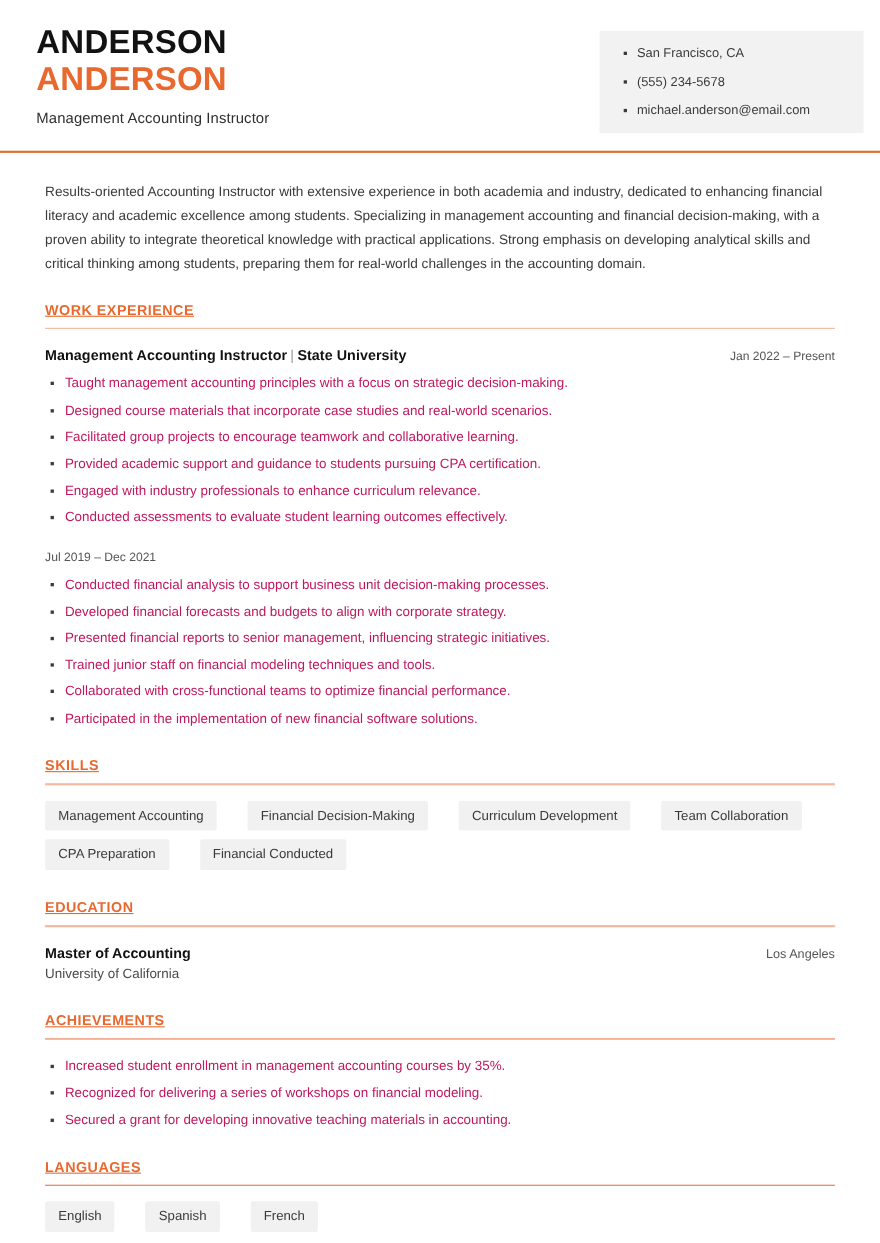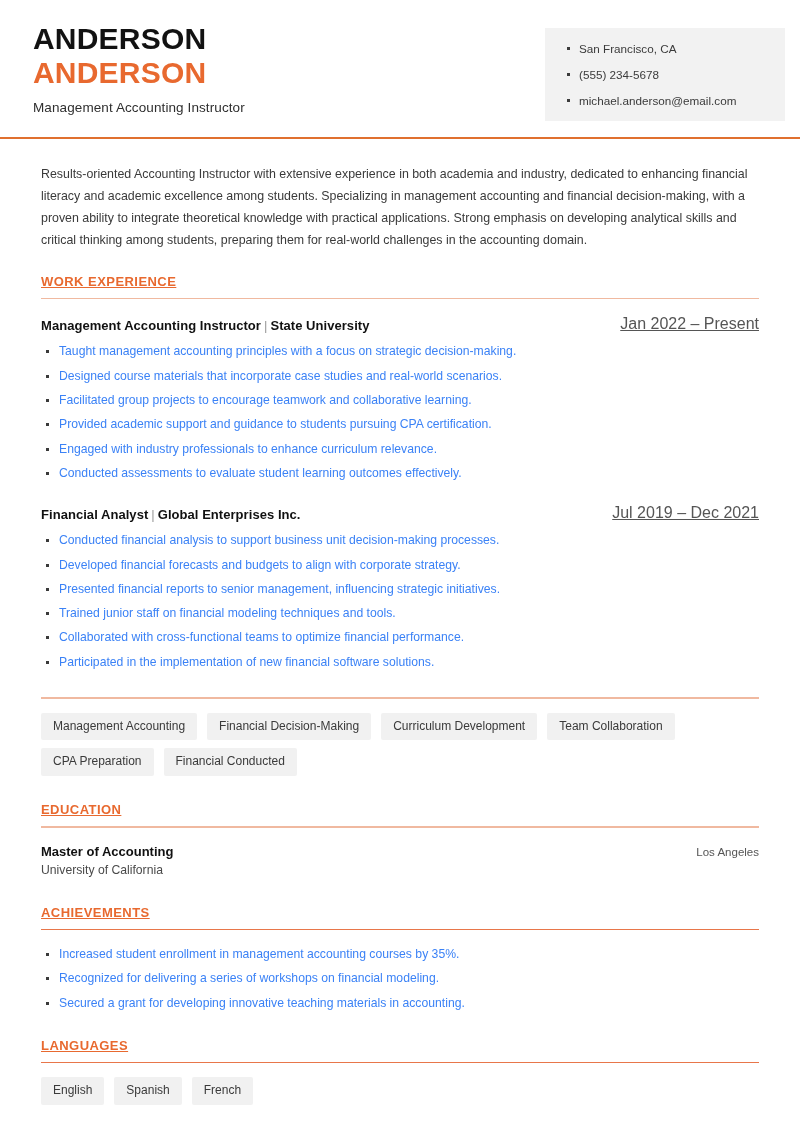--- a/index.html
+++ b/index.html
@@ -108,52 +108,51 @@
     font-weight: bold;
     color: #111111;
     letter-spacing: 0.05px;
   }
   .sep {
     color: #9a9a9a;
     font-weight: normal;
     padding: 0 3px;
   }
   .entry-date {
-    font-size: 16px;
+    font-size: 11px;
     color: #555555;
     white-space: nowrap;
-    text-decoration: underline;
   }
 
   ul.bullets {
     list-style: none;
     margin-top: 10px;
   }
   ul.bullets li {
     position: relative;
     font-size: 12.2px;
     line-height: 1.42;
-    color: #3b82f6;
+    color: #be185d;
     padding-left: 18px;
     margin-bottom: 7px;
   }
   ul.bullets li:last-child { margin-bottom: 0; }
   ul.bullets li::before {
     content: "";
     position: absolute;
     left: 5px; top: 7px;
     width: 3px; height: 3px;
     background: #3a3a3a;
   }
 
   
   .chips {
     display: flex;
     flex-wrap: wrap;
-    gap: 8px 10px;
+    gap: 8px 28px;
     margin-top: 14px;
   }
   .chip {
     background: #f1f1f1;
     color: #3a3a3a;
     font-size: 12px;
     padding: 7px 12px;
     border-radius: 2px;
     line-height: 1.15;
     white-space: nowrap;
@@ -222,37 +221,35 @@
           <li>Designed course materials that incorporate case studies and real-world scenarios.</li>
           <li>Facilitated group projects to encourage teamwork and collaborative learning.</li>
           <li>Provided academic support and guidance to students pursuing CPA certification.</li>
           <li>Engaged with industry professionals to enhance curriculum relevance.</li>
           <li>Conducted assessments to evaluate student learning outcomes effectively.</li>
         </ul>
       </div>
 
       <div class="entry" style="margin-top:22px;">
         <div class="entry-head">
-          <div class="entry-title">
-            <span>Financial Analyst</span><span class="sep">|</span><span>Global Enterprises Inc.</span>
-          </div>
           <div class="entry-date">Jul 2019 – Dec 2021</div>
         </div>
         <ul class="bullets">
           <li>Conducted financial analysis to support business unit decision-making processes.</li>
           <li>Developed financial forecasts and budgets to align with corporate strategy.</li>
           <li>Presented financial reports to senior management, influencing strategic initiatives.</li>
           <li>Trained junior staff on financial modeling techniques and tools.</li>
           <li>Collaborated with cross-functional teams to optimize financial performance.</li>
           <li>Participated in the implementation of new financial software solutions.</li>
         </ul>
       </div>
     </div>
 
     <div class="section" style="margin-top:26px;">
+      <div class="section-title">SKILLS</div>
       <div class="section-rule"></div>
       <div class="chips">
         <span class="chip">Management Accounting</span>
         <span class="chip">Financial Decision-Making</span>
         <span class="chip">Curriculum Development</span>
         <span class="chip">Team Collaboration</span>
         <span class="chip">CPA Preparation</span>
         <span class="chip">Financial Conducted</span>
       </div>
     </div>

